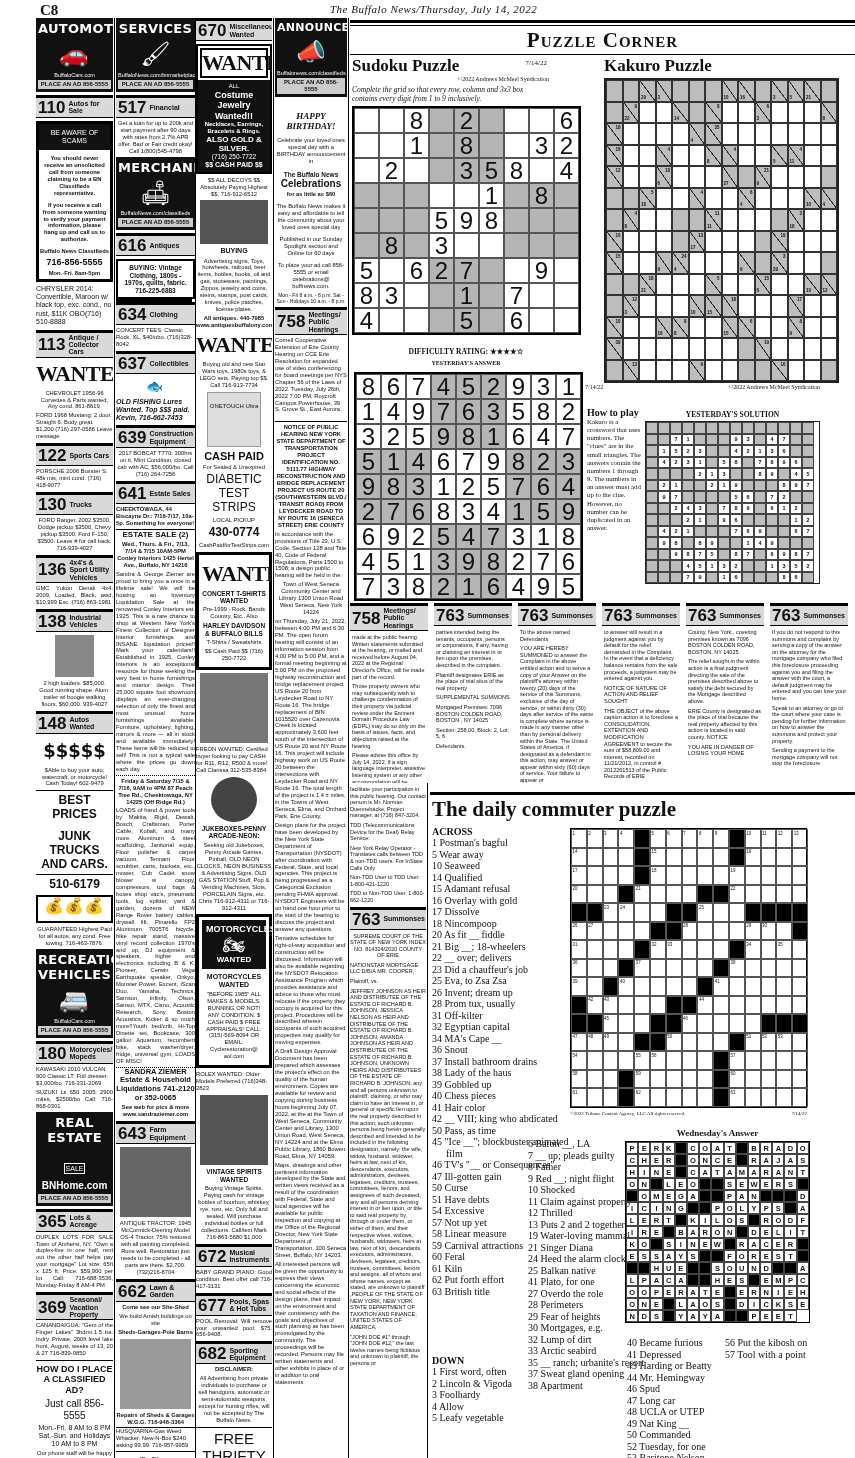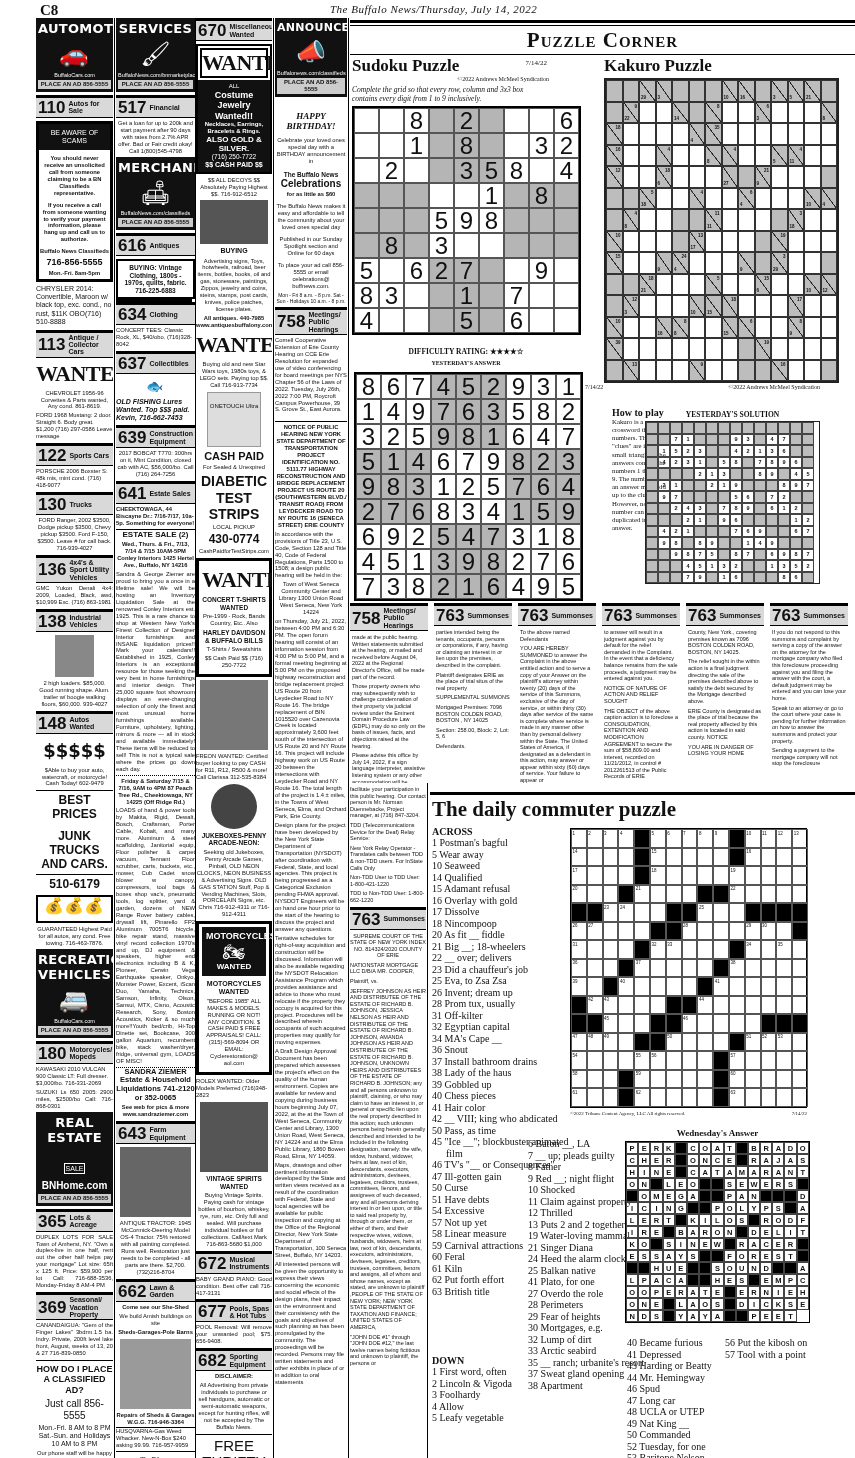--- a/index.html
+++ b/index.html
@@ -47,21 +47,21 @@
 #sudans{position:absolute;left:354px;top:372px}
 #kak{position:absolute;left:604px;top:56px;width:268px}
 #kak h2{font:bold 17px "Liberation Serif",serif}
 .kgrid{display:grid;grid-template-columns:repeat(14,16.5px);grid-template-rows:repeat(14,21.5px);border:2px solid #222;width:235px;margin-top:2px}
 .kgrid div{border:0.5px solid #333;position:relative;font:bold 4.5px "Liberation Sans",sans-serif}
 .kgrid .k{background:#bdbdbd}
 .kgrid .c{background:#bdbdbd linear-gradient(to top right,transparent 48%,#222 49%,#222 52%,transparent 53%)}
 .kgrid .c .a{position:absolute;right:1px;top:1px}
 .kgrid .c .d{position:absolute;left:1px;bottom:1px}
 #kfoot{position:absolute;left:585px;top:384px;width:235px;font:6px "Liberation Serif",serif;display:flex;justify-content:space-between}
-#how{position:absolute;left:612px;top:408px;width:55px;font:6.8px "Liberation Serif",serif;line-height:1.2}
+#how{position:absolute;left:587px;top:408px;width:55px;font:6.8px "Liberation Serif",serif;line-height:1.2}
 #how h3{font:bold 10px "Liberation Serif",serif;line-height:1}
 #ksolw{position:absolute;left:645px;top:410px;width:175px}
 #ksolw .h{text-align:center;font:bold 7.5px "Liberation Serif",serif;margin-bottom:2px}
 .ksol{display:grid;grid-template-columns:repeat(14,12px);grid-template-rows:repeat(14,11.5px);border:1.5px solid #222}
 .ksol div{border:0.3px solid #444;font:bold 5.5px "Liberation Sans",sans-serif;display:flex;align-items:center;justify-content:center}
 .ksol .k{background:#bdbdbd}
 
 #legal{position:absolute;left:350px;top:603px;width:505px;height:180px}
 .lcol{position:absolute;top:0;width:78px;height:180px;font-size:5.5px;line-height:1.2;overflow:hidden}
 .lcol .cat{margin-top:0}
@@ -293,21 +293,21 @@
   <div class="b" style="font-size:7px">BUYING</div>
   <div class="txt">Advertising signs, Toys, hotwheels, railroad, beer items, bottles, books, oil and gas, stoneware, paintings, Zippos, jewelry and coins, steins, stamps, post cards, knives, police patches, license plates.</div>
   <div class="txt b">All antiques. 440-7985 www.antiquesbuffalony.com</div>
   <div class="wanted">WANTED</div>
   <div class="txt">Buying old and new Star Wars toys, 1980s toys, &amp; LEGO sets. Paying top $$. Call 716-913-7734</div>
   <div class="photo" style="height:55px;background:#ddd;border:1px solid #999;width:70%">
       <div style="font-size:6px;padding-top:10px">ONETOUCH Ultra</div>
     </div>
   <div style="font-size:11px;font-weight:bold">CASH PAID</div>
   <div class="txt">For Sealed &amp; Unexpired</div>
-  <div style="font-size:14px;font-weight:bold">DIABETIC TEST STRIPS</div>
+  <div style="font-size:12px;font-weight:normal">DIABETIC TEST STRIPS</div>
   <div class="txt">LOCAL PICKUP</div>
   <div style="font-size:12px;font-weight:bold">430-0774</div>
   <div class="txt">CashPaidforTestStrips.com</div>
   <div class="box" style="border-width:3px">
     <div class="wanted">WANTED</div>
     <div class="b" style="font-size:6.5px">CONCERT T-SHIRTS WANTED</div>
     <div class="txt">Pre-1999 - Rock, Bands Country, Etc.. Also</div>
     <div class="b" style="font-size:6.5px">HARLEY DAVIDSON &amp; BUFFALO BILLS</div>
     <div class="txt">T-Shirts / Sweatshirts</div>
     <div class="txt">$$ Cash Paid $$ (716) 250-7722</div>

